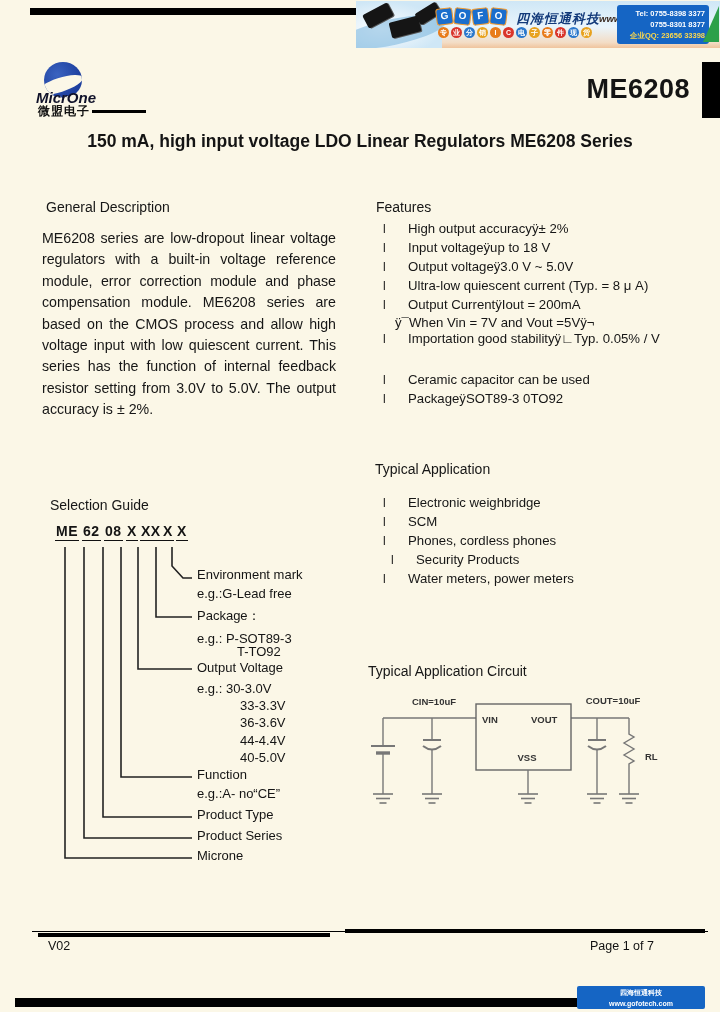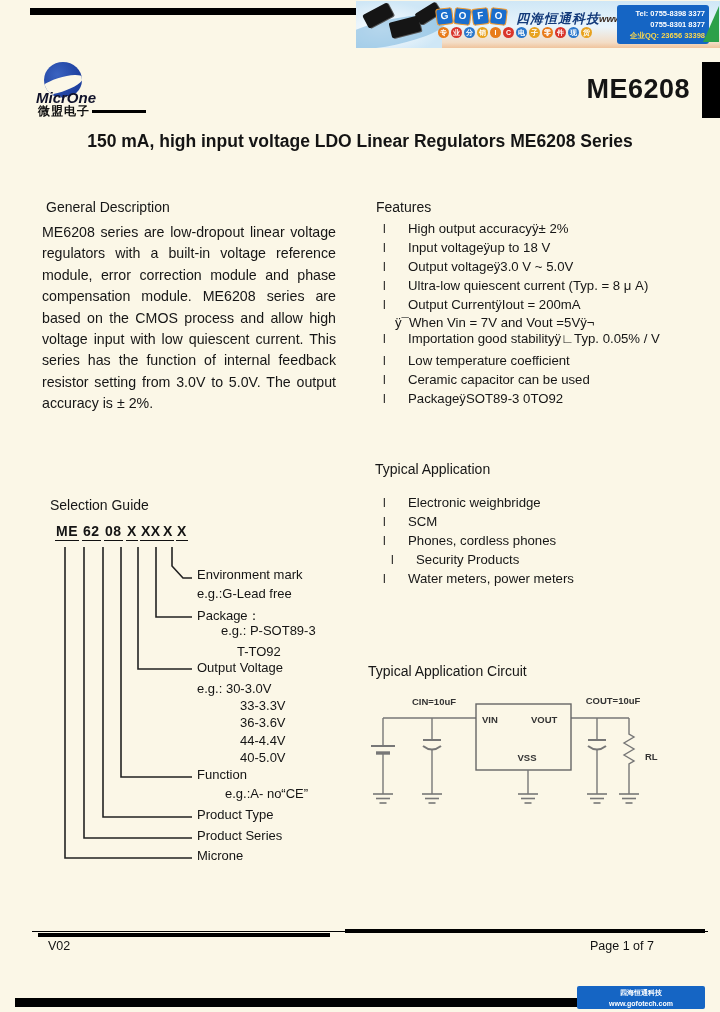--- a/index.html
+++ b/index.html
@@ -44,21 +44,21 @@
              border-radius:50%;transform:rotate(-18deg);}
   .logo-text{left:36px;top:89px;font-size:15px;font-weight:bold;font-style:italic;color:#10122a;
              text-shadow:1px 1px 0 #fbf7e7;}
   .logo-sub{left:38px;top:103px;font-size:12px;font-weight:bold;color:#111;letter-spacing:1px;}
   .logo-line{left:92px;top:110px;width:54px;height:3px;background:#000;}
 
   .part-no{right:30px;top:74px;font-size:27px;font-weight:bold;letter-spacing:.5px;}
   .doc-title{left:0;top:131px;width:720px;text-align:center;font-size:17.5px;font-weight:bold;}
 
   .h2{font-size:14px;font-weight:500;color:#161616;}
-  .gd-body{left:42px;top:222px;width:294px;font-size:14.2px;line-height:21.4px;
+  .gd-body{left:42px;top:228px;width:294px;font-size:14.2px;line-height:21.4px;
            text-align:justify;color:#161616;}
 
   .feat-row{position:absolute;left:383px;width:320px;height:19px;font-size:13.2px;color:#161616;white-space:nowrap;}
   .feat-row .bul{display:inline-block;width:25px;font-size:12px;}
   .feat-row.note{padding-left:12px;}
 
   .sel-label{position:absolute;font-size:13px;color:#141414;white-space:nowrap;}
   .pcode{position:absolute;top:26px;font-size:14px;font-weight:600;border-bottom:1.5px solid #111;
          padding:0 1px 1px 1px;letter-spacing:.5px;}
 
@@ -127,21 +127,20 @@
   <div class="abs gd-body">ME6208 series are low-dropout linear voltage regulators with a built-in voltage reference module, error correction module and phase compensation module. ME6208 series are based on the CMOS process and allow high voltage input with low quiescent current. This series has the function of internal feedback resistor setting from 3.0V to 5.0V. The output accuracy is ± 2%.</div>
 
   <div class="abs h2" style="left:376px;top:199px;">Features</div>
   <div class="feat-row" style="top:221px;"><span class="bul">l</span><span>High output accuracyÿ± 2%</span></div>
   <div class="feat-row" style="top:240px;"><span class="bul">l</span><span>Input voltageÿup to 18 V</span></div>
   <div class="feat-row" style="top:259px;"><span class="bul">l</span><span>Output voltageÿ3.0 V ~ 5.0V</span></div>
   <div class="feat-row" style="top:278px;"><span class="bul">l</span><span>Ultra-low quiescent current (Typ. = 8 μ A)</span></div>
   <div class="feat-row" style="top:297px;"><span class="bul">l</span><span>Output   CurrentÿIout = 200mA</span></div>
   <div class="feat-row note" style="top:315px;"><span>ÿ¯When Vin = 7V and Vout =5Vÿ¬</span></div>
   <div class="feat-row" style="top:331px;"><span class="bul">l</span><span>Importation good stabilityÿ∟Typ. 0.05% / V</span></div>
-  <div class="feat-row" style="top:353px;"><span class="bul">l</span><span>Low temperature coefficient</span></div>
   <div class="feat-row" style="top:372px;"><span class="bul">l</span><span>Ceramic capacitor can be used</span></div>
   <div class="feat-row" style="top:391px;"><span class="bul">l</span><span>PackageÿSOT89-3  0TO92</span></div>
 
   <div class="abs h2" style="left:375px;top:461px;">Typical Application</div>
   <div class="feat-row" style="top:495px;"><span class="bul">l</span><span>Electronic weighbridge</span></div>
   <div class="feat-row" style="top:514px;"><span class="bul">l</span><span>SCM</span></div>
   <div class="feat-row" style="top:533px;"><span class="bul">l</span><span>Phones, cordless phones</span></div>
   <div class="feat-row" style="top:552px;margin-left:8px;"><span class="bul">l</span><span>Security Products</span></div>
   <div class="feat-row" style="top:571px;"><span class="bul">l</span><span>Water meters, power meters</span></div>
 
@@ -163,30 +162,30 @@
         <path d="M79,5 V235 H150"></path>
         <path d="M96,5 V127 H150"></path>
         <path d="M114,5 V75 H150"></path>
         <path d="M130,5 V24 L141,36 H150"></path>
       </g>
     </svg>
 
     <div class="sel-label" style="left:155px;top:70px;">Environment mark</div>
     <div class="sel-label" style="left:155px;top:89px;">e.g.:G-Lead free</div>
     <div class="sel-label" style="left:155px;top:110px;">Package：</div>
-    <div class="sel-label" style="left:155px;top:126px;margin-left:24px;">e.g.:  P-SOT89-3</div>
+    <div class="sel-label" style="left:155px;top:134px;">e.g.:  P-SOT89-3</div>
     <div class="sel-label" style="left:195px;top:147px;">T-TO92</div>
     <div class="sel-label" style="left:155px;top:163px;">Output Voltage</div>
     <div class="sel-label" style="left:155px;top:184px;">e.g.:  30-3.0V</div>
     <div class="sel-label" style="left:198px;top:201px;">33-3.3V</div>
     <div class="sel-label" style="left:198px;top:218px;">36-3.6V</div>
     <div class="sel-label" style="left:198px;top:236px;">44-4.4V</div>
     <div class="sel-label" style="left:198px;top:253px;">40-5.0V</div>
     <div class="sel-label" style="left:155px;top:270px;">Function</div>
-    <div class="sel-label" style="left:155px;top:289px;margin-left:28px;">e.g.:A- no“CE”</div>
+    <div class="sel-label" style="left:155px;top:289px;">e.g.:A- no“CE”</div>
     <div class="sel-label" style="left:155px;top:310px;text-align:right;">Product Type</div>
     <div class="sel-label" style="left:155px;top:331px;">Product Series</div>
     <div class="sel-label" style="left:155px;top:351px;">Microne</div>
   </div>
 
   <div class="abs h2" style="left:368px;top:663px;">Typical Application Circuit</div>
   <svg class="abs" style="left:368px;top:690px;" width="340" height="125" viewBox="0 0 340 125">
     <g stroke="#777" stroke-width="1.4" fill="none">
 
       <path d="M15,28 H108"></path>

